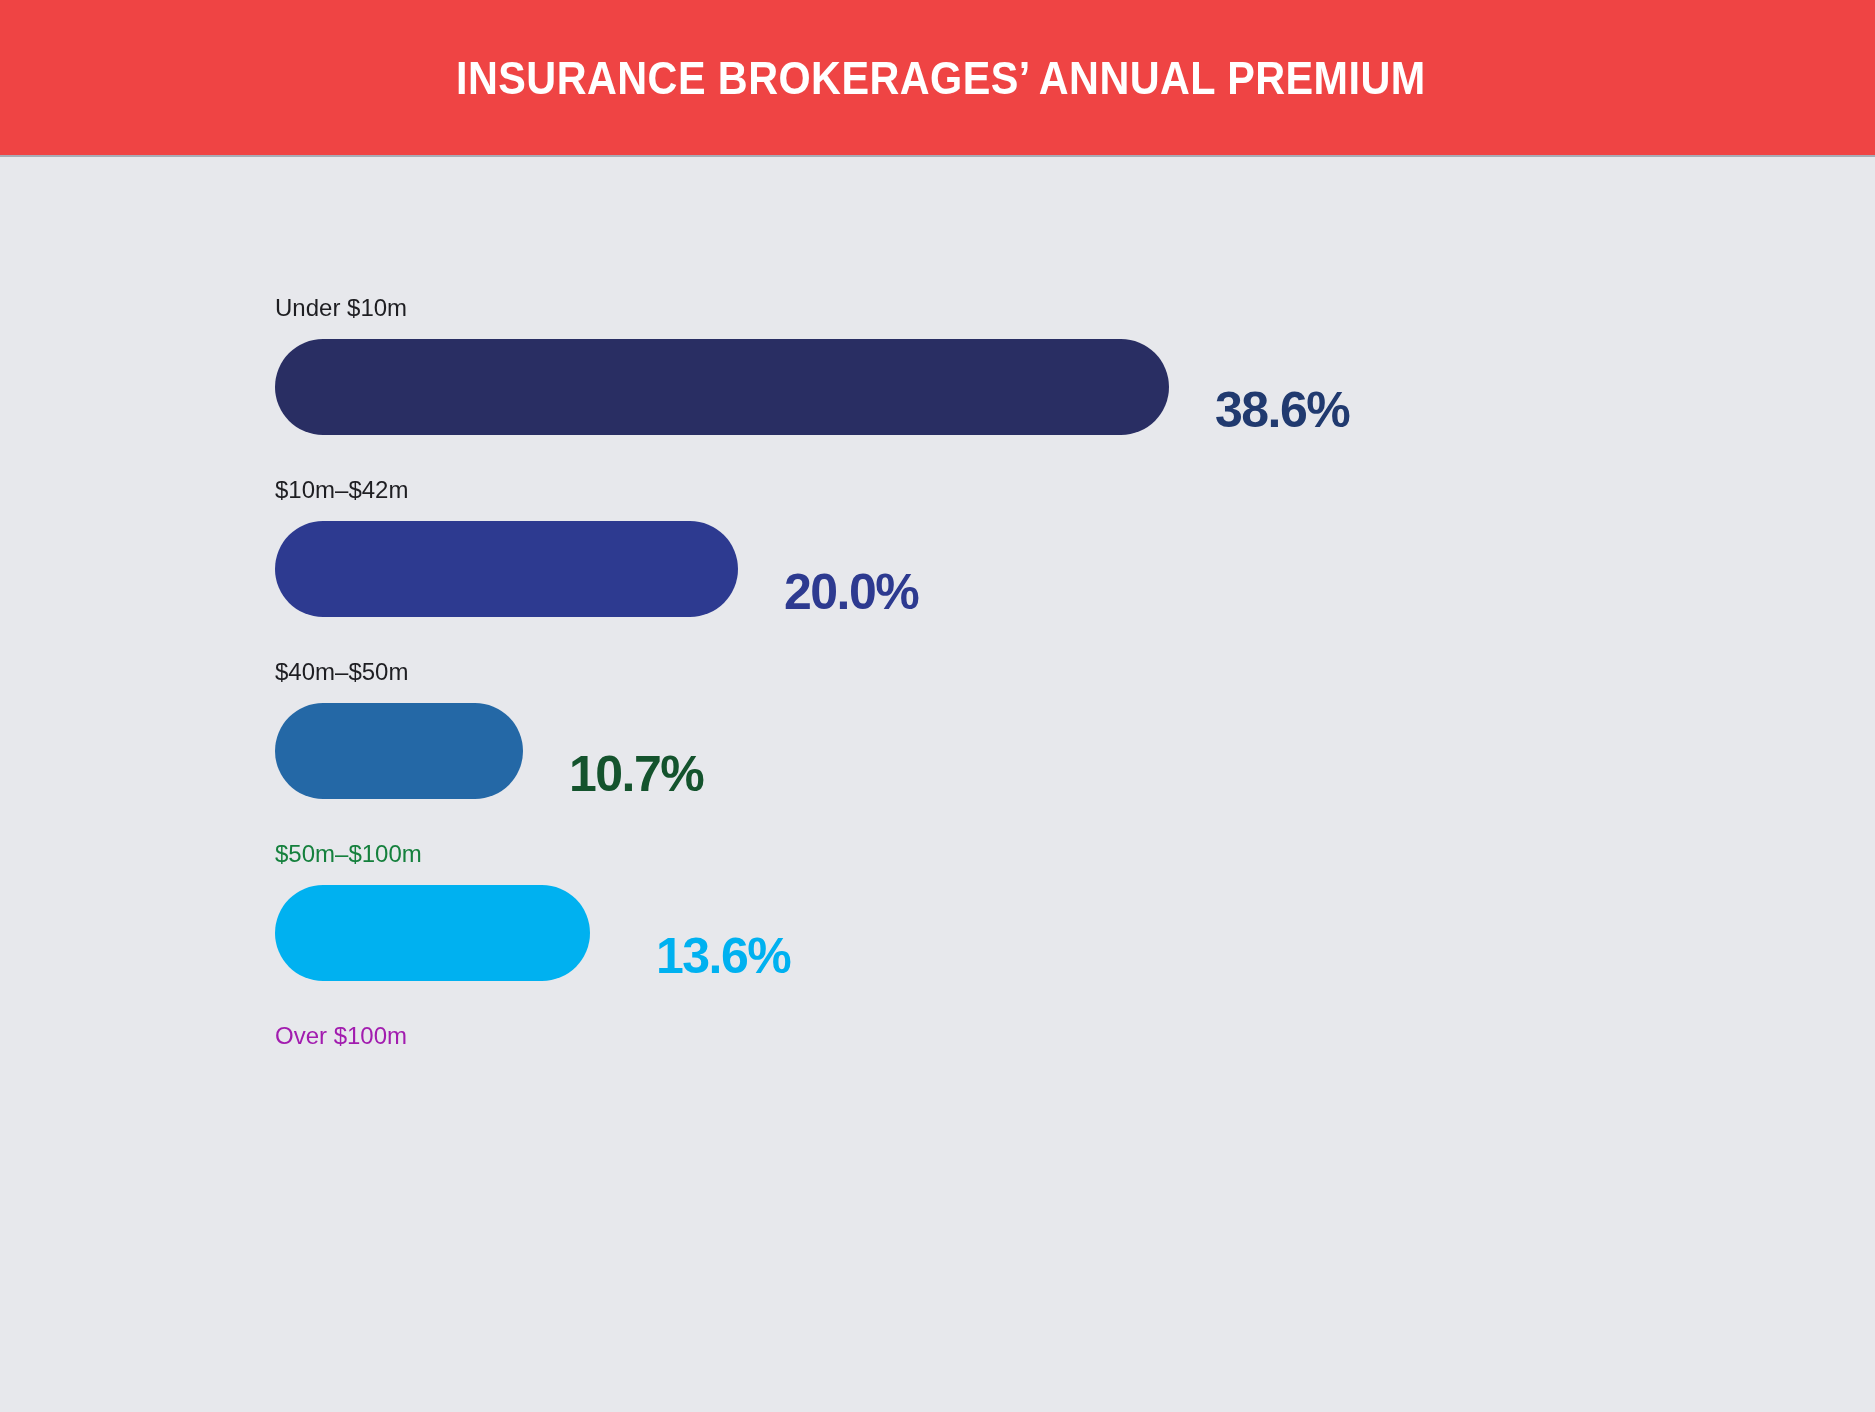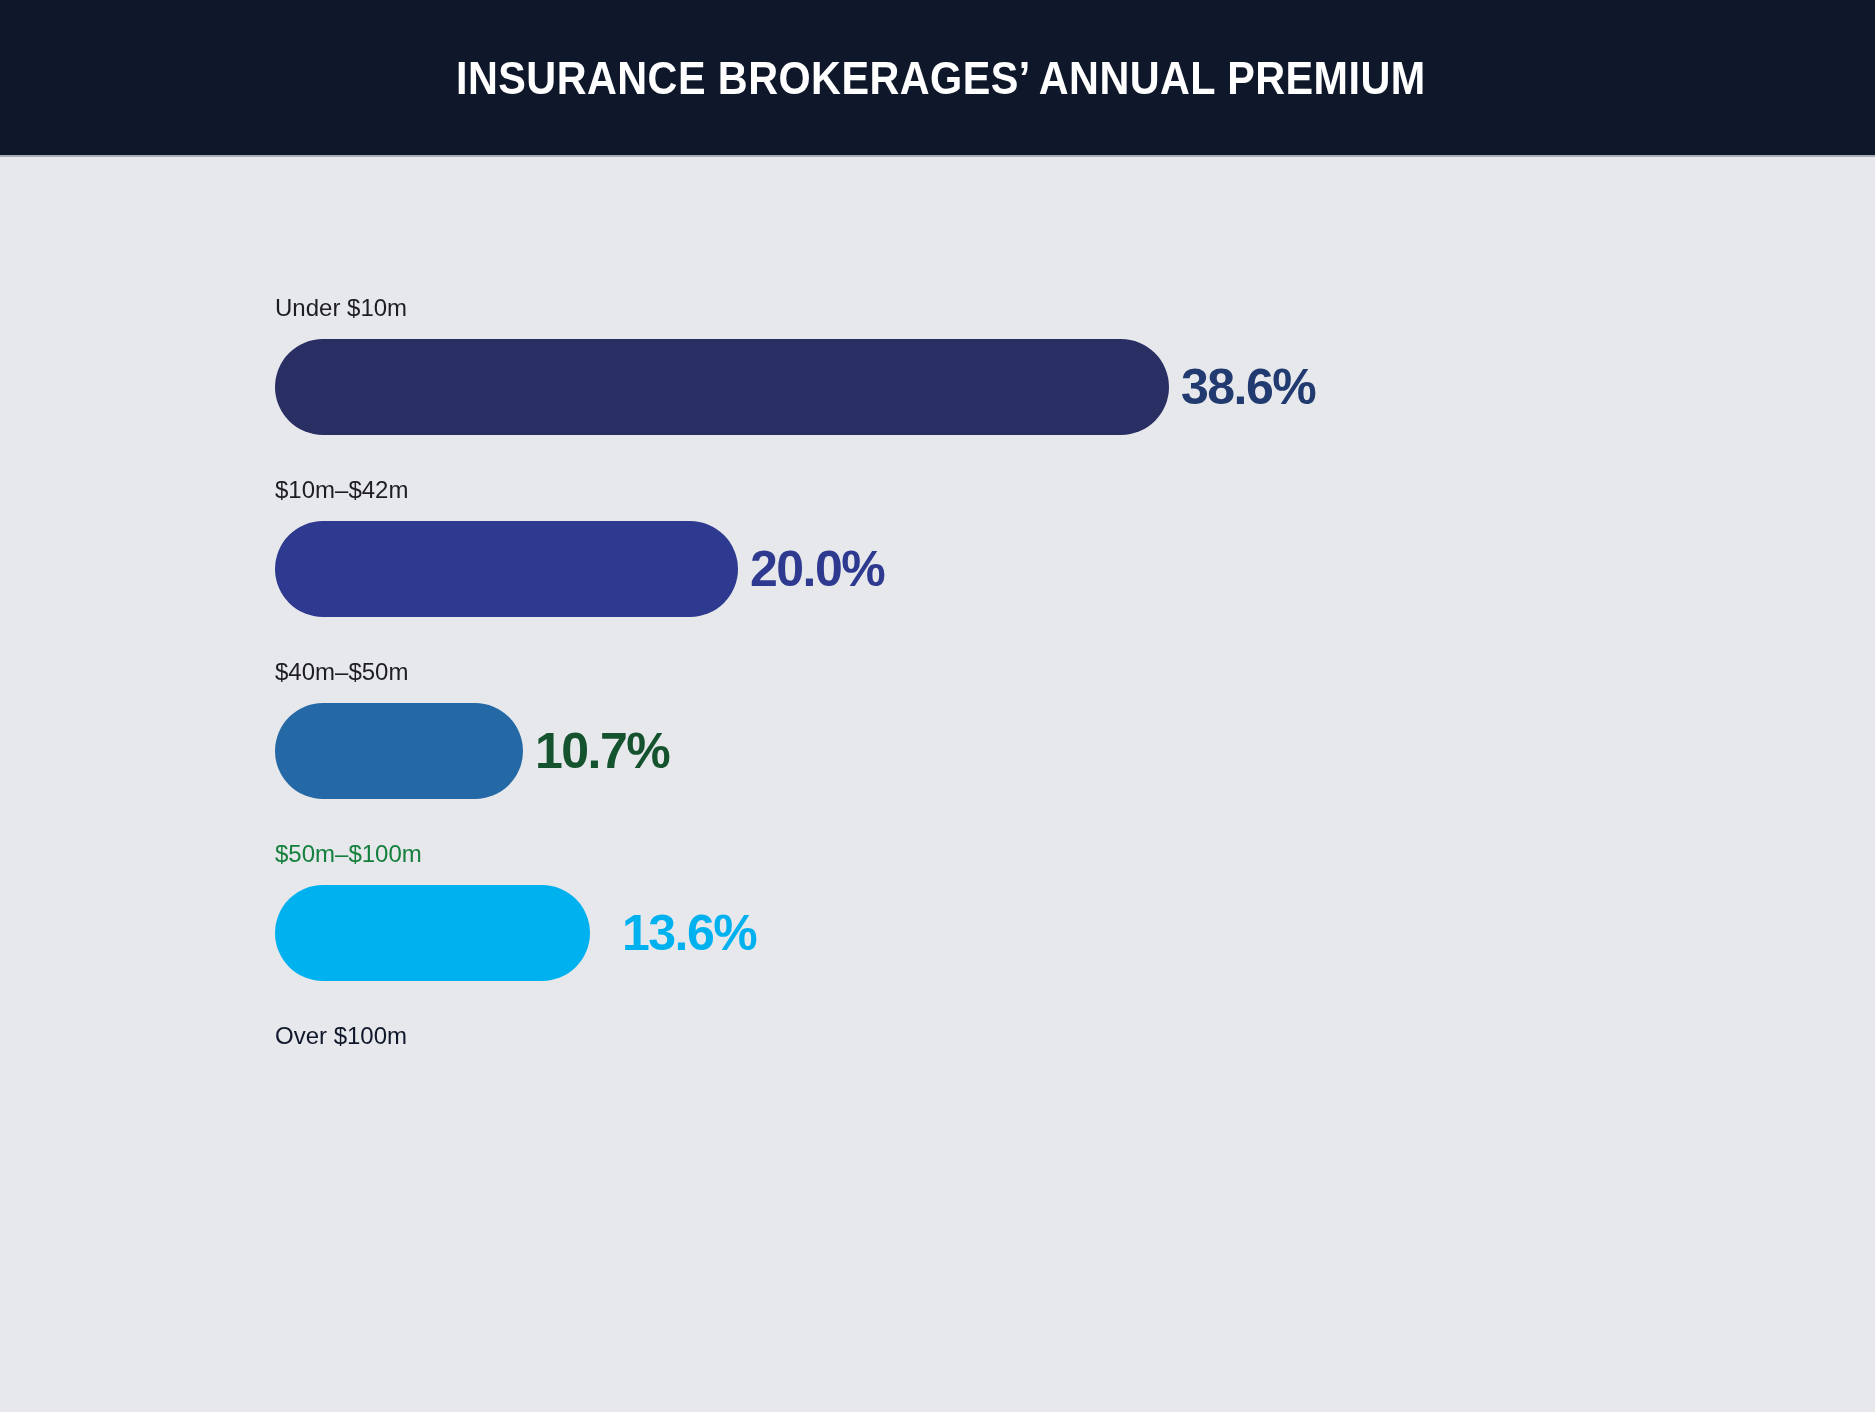--- a/index.html
+++ b/index.html
@@ -44,40 +44,40 @@
     margin-bottom: 37px;
   }
   .cat-label {
     font-size: 24px;
     line-height: 36px;
     color: #1e1e22;
     margin-bottom: 13px;
   }
   .bar-line {
     display: flex;
-    align-items: center;
-    gap: 12px;
+    align-items: flex-end;
+    gap: 46px;
   }
   .bar {
     height: 96px;
     border-radius: 48px;
   }
   .value-label {
     font-size: 50px;
     font-weight: 800;
     line-height: 1;
     letter-spacing: -1.5px;
     white-space: nowrap;
   }
 </style>
 </head>
 <body>
 
 <div class="page" style="background: rgb(231, 232, 236);">
-  <div class="header" style="background: #0f172a; padding-left: 7px;">
+  <div class="header" style="background: #ef4444; padding-left: 7px;">
     <h1 class="title" style="color: rgb(255, 255, 255);">INSURANCE BROKERAGES’ ANNUAL PREMIUM</h1>
   </div>
   <div class="chart" id="rows">
       <div class="row">
         <div class="cat-label" style="color: rgb(30, 30, 34);">Under $10m</div>
         <div class="bar-line">
           <div class="bar" style="width: 894px; background: rgb(41, 46, 99);"></div>
           <span class="value-label" style="color: rgb(33, 58, 111);">38.6%</span>
         </div>
       </div>
@@ -96,16 +96,16 @@
         </div>
       </div>
       <div class="row">
         <div class="cat-label" style="color: #15803d;">$50m–$100m</div>
         <div class="bar-line">
           <div class="bar" style="width: 315px; background: rgb(0, 177, 240);"></div>
           <span class="value-label" style="color: rgb(0, 177, 240); margin-left: 20px;">13.6%</span>
         </div>
       </div>
       <div class="row">
-        <div class="cat-label" style="color: #0f172a;">Over $100m</div>
+        <div class="cat-label" style="color: #a21caf;">Over $100m</div>
       </div>
     </div>
 </div>
 
 </body></html>

